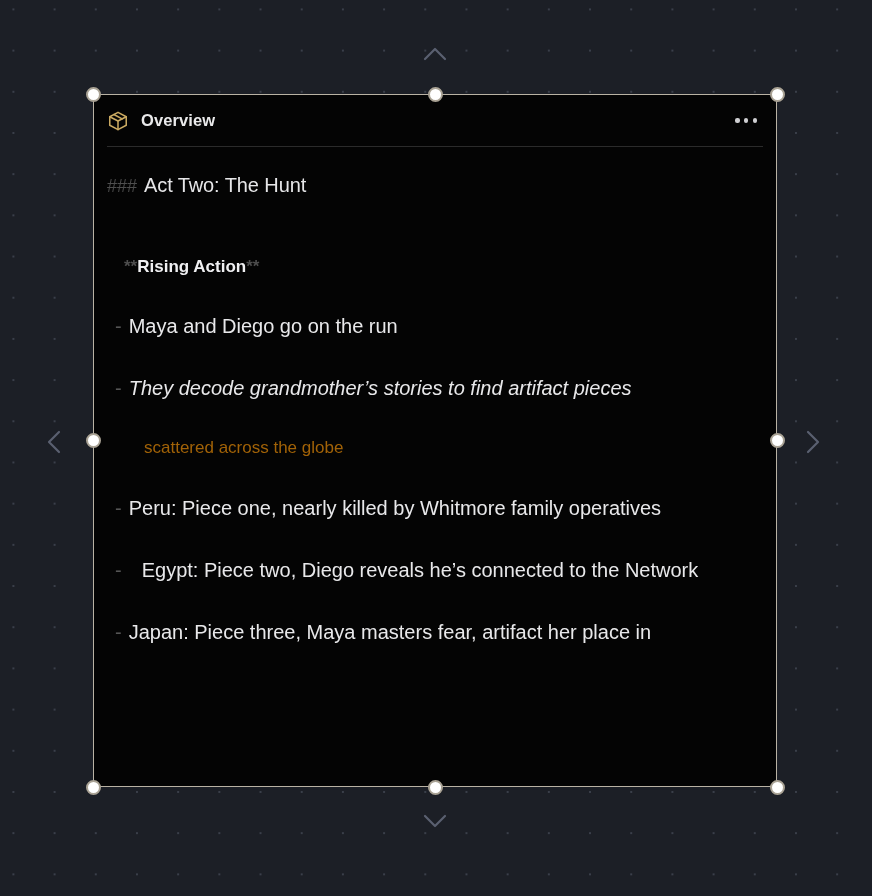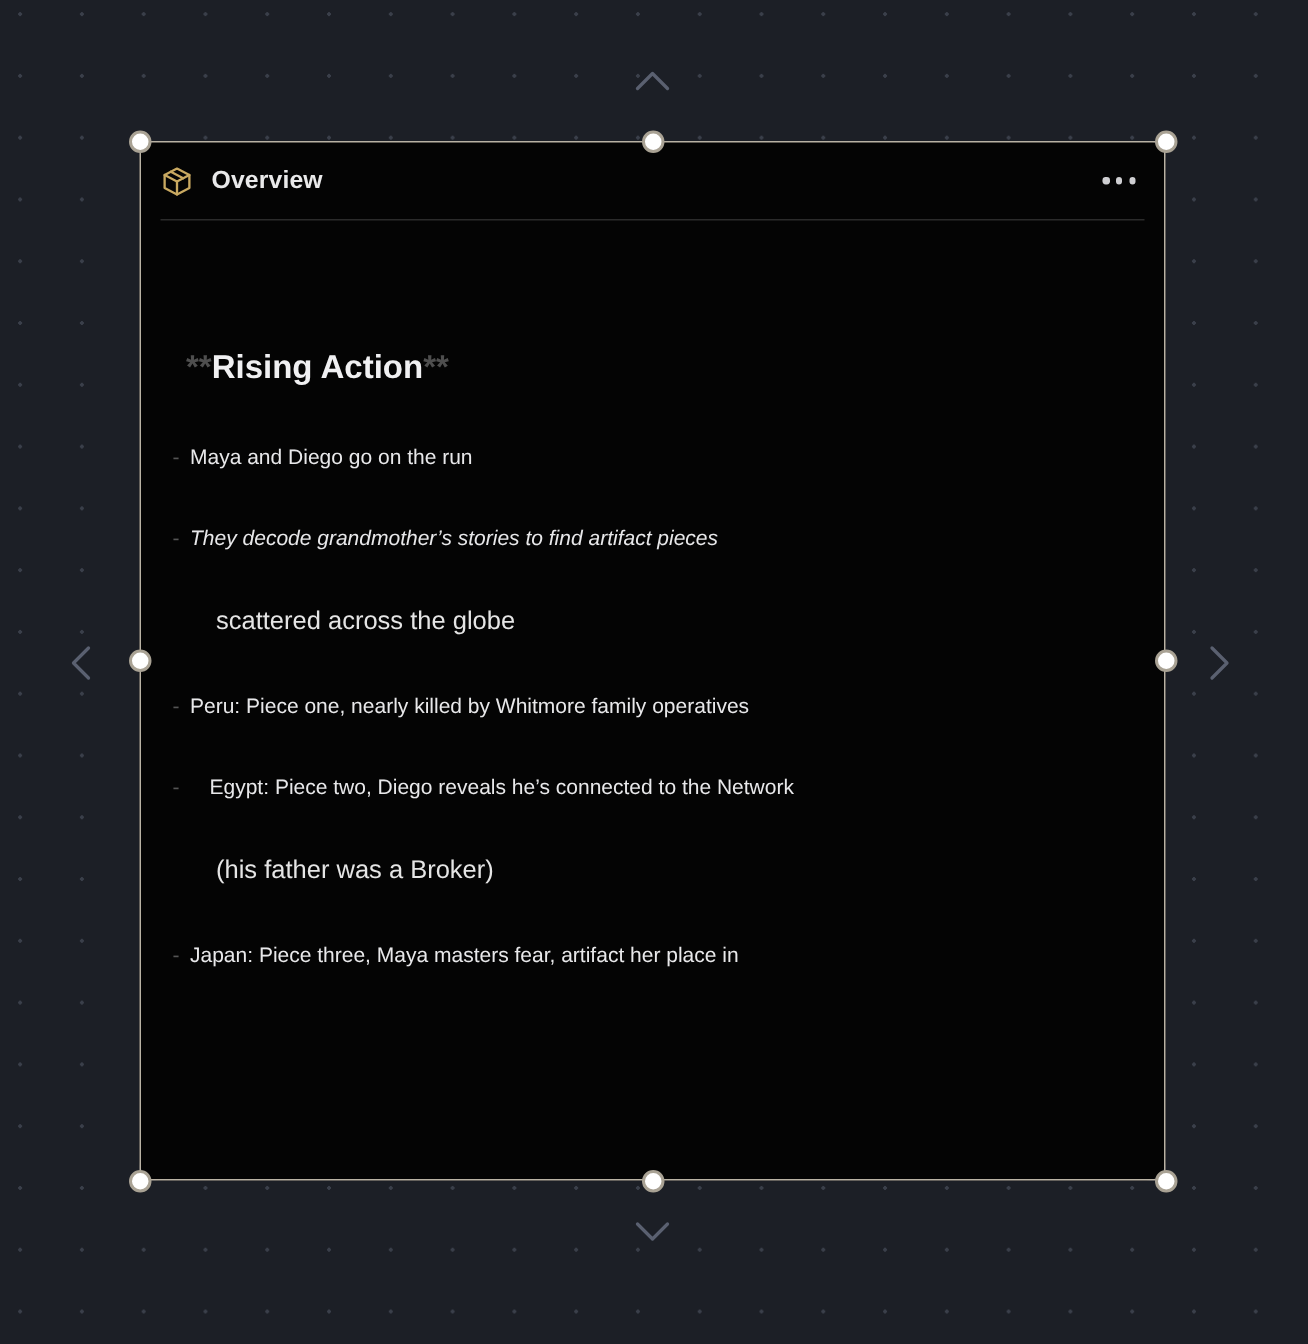--- a/index.html
+++ b/index.html
@@ -155,39 +155,39 @@
   .h1-line .mk { font-size: 20px; color: #555; }
   .h3-line {
     font-size: 20px;
     color: #e6e6e8;
     line-height: 1.25;
     letter-spacing: -0.1px;
   }
   .h3-line .mk { font-size: 18px; color: #4e4e4e; letter-spacing: 0; }
   .spacer { height: 58px; }
   .bold-line {
-    font-size: 22px;
+    font-size: 17px;
     font-weight: bold;
     color: #f0f0f2;
     padding-left: 17px;
     line-height: 1.25;
   }
   .bold-line .mk { font-weight: bold; color: #4e4e4e; }
   .li {
-    font-size: 14px;
+    font-size: 20px;
     color: #e8e8ea;
     padding-left: 22px;
     line-height: 1.3;
     margin-top: 36px;
     text-indent: -14px;
   }
   .li .mk { color: #555; }
   .cont {
     font-size: 17px;
-    color: #e5e5e5;
+    color: #a16207;
     padding-left: 37px;
     line-height: 1.3;
     margin-top: 36px;
   }
 </style>
 </head>
 <body>
 
 <div id="canvas">
 
@@ -219,36 +219,36 @@
         <div id="more-button">
           <i></i>
           <i></i>
           <i></i>
         </div>
       </div>
 
       <div id="doc">
 
 
+        <div class="blk h3-line"><span class="mk">###</span><span style="margin-left:7px;">Act Two: The Hunt</span></div>
 
         <div class="spacer"></div>
 
         <div class="blk bold-line"><span class="mk">**</span><span>Rising Action</span><span class="mk">**</span></div>
 
         <div class="blk li"><span class="mk">-</span><span style="margin-left:7px;">Maya and Diego go on the run</span></div>
 
         <div class="blk li"><span class="mk">-</span><span style="margin-left:7px;font-style:italic;">They decode grandmother’s stories to find artifact pieces</span></div>
 
         <div class="blk cont">scattered across the globe</div>
 
         <div class="blk li"><span class="mk">-</span><span style="margin-left:7px;">Peru: Piece one, nearly killed by Whitmore family operatives</span></div>
 
         <div class="blk li"><span class="mk">-</span><span style="margin-left:20px;">Egypt: Piece two, Diego reveals he’s connected to the Network</span></div>
 
-        <div class="blk cont">(his father was a Broker)</div>
 
         <div class="blk li"><span class="mk">-</span><span style="margin-left:7px;">Japan: Piece three, Maya masters fear, artifact her place in</span></div>
 
       </div>
     </div>
 
     <div id="sel-border"></div>
 
     <div class="handle h-tl"></div>
     <div class="handle h-tc"></div>

